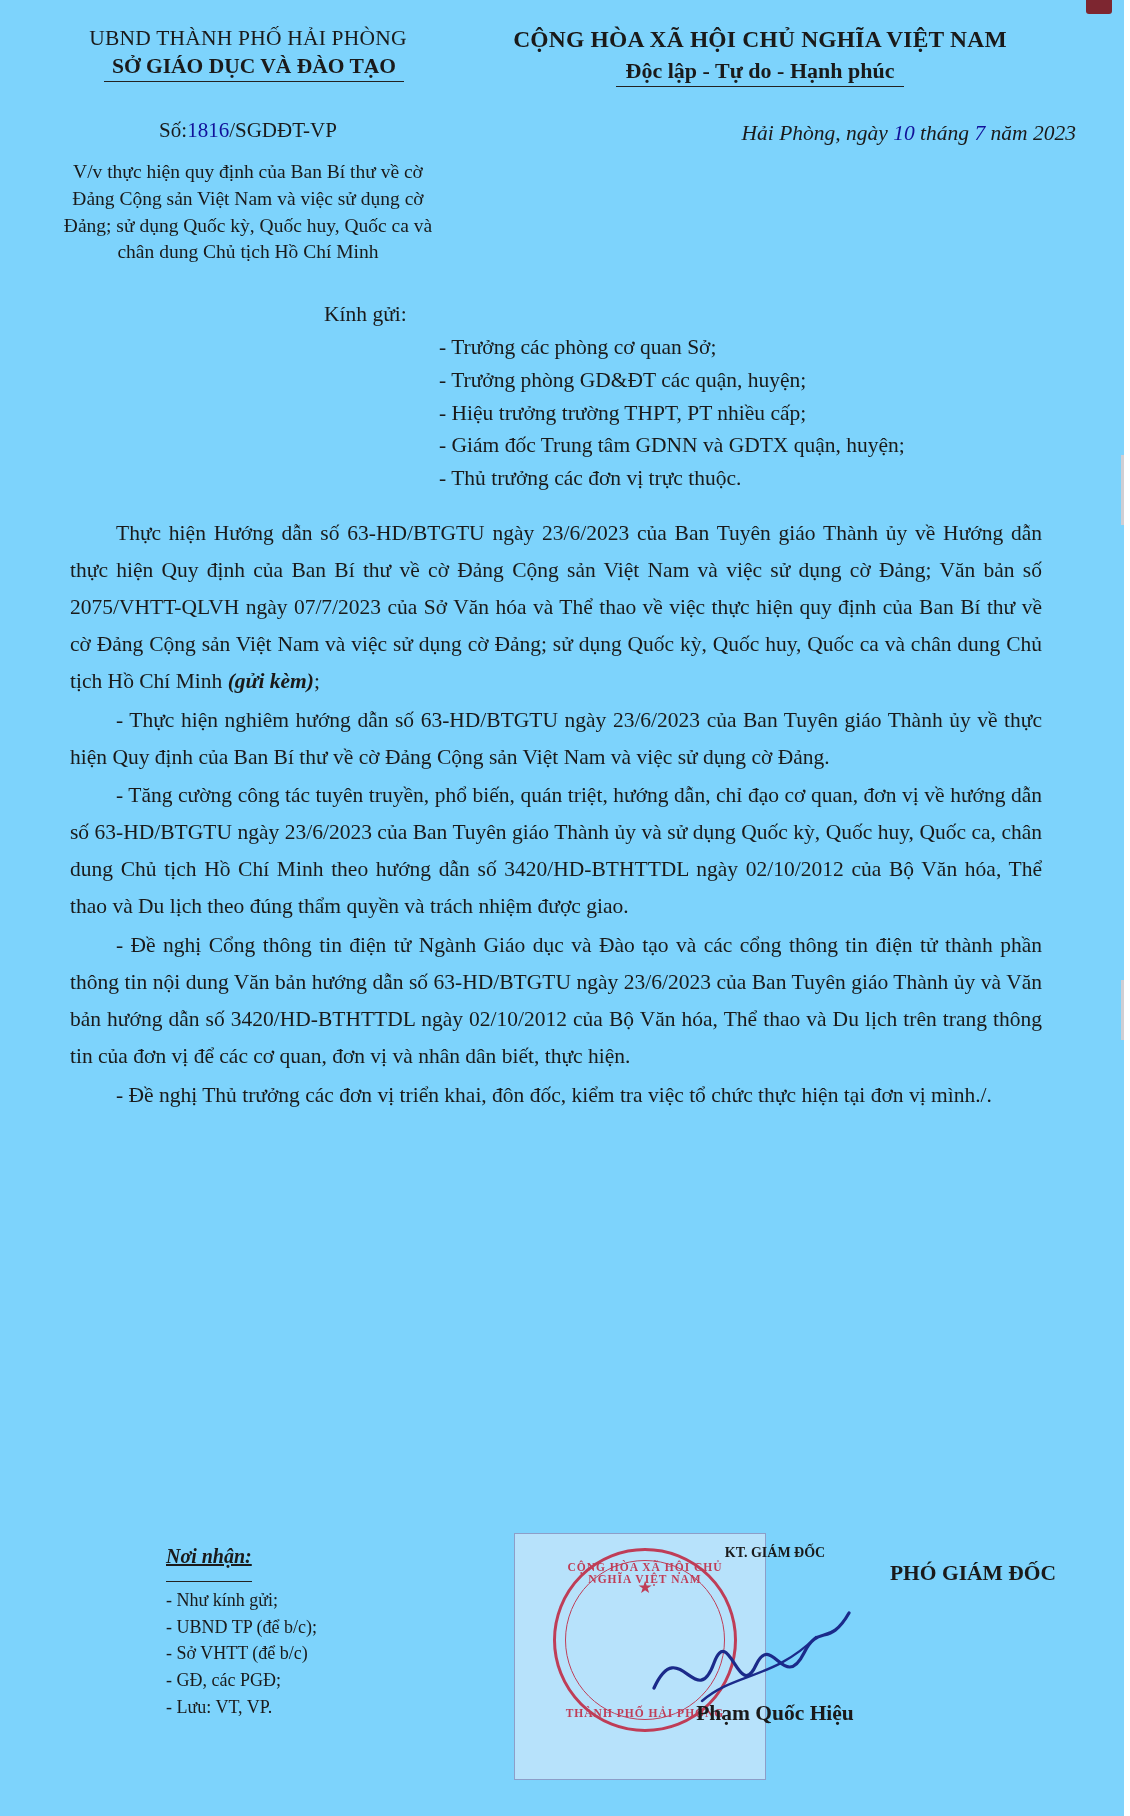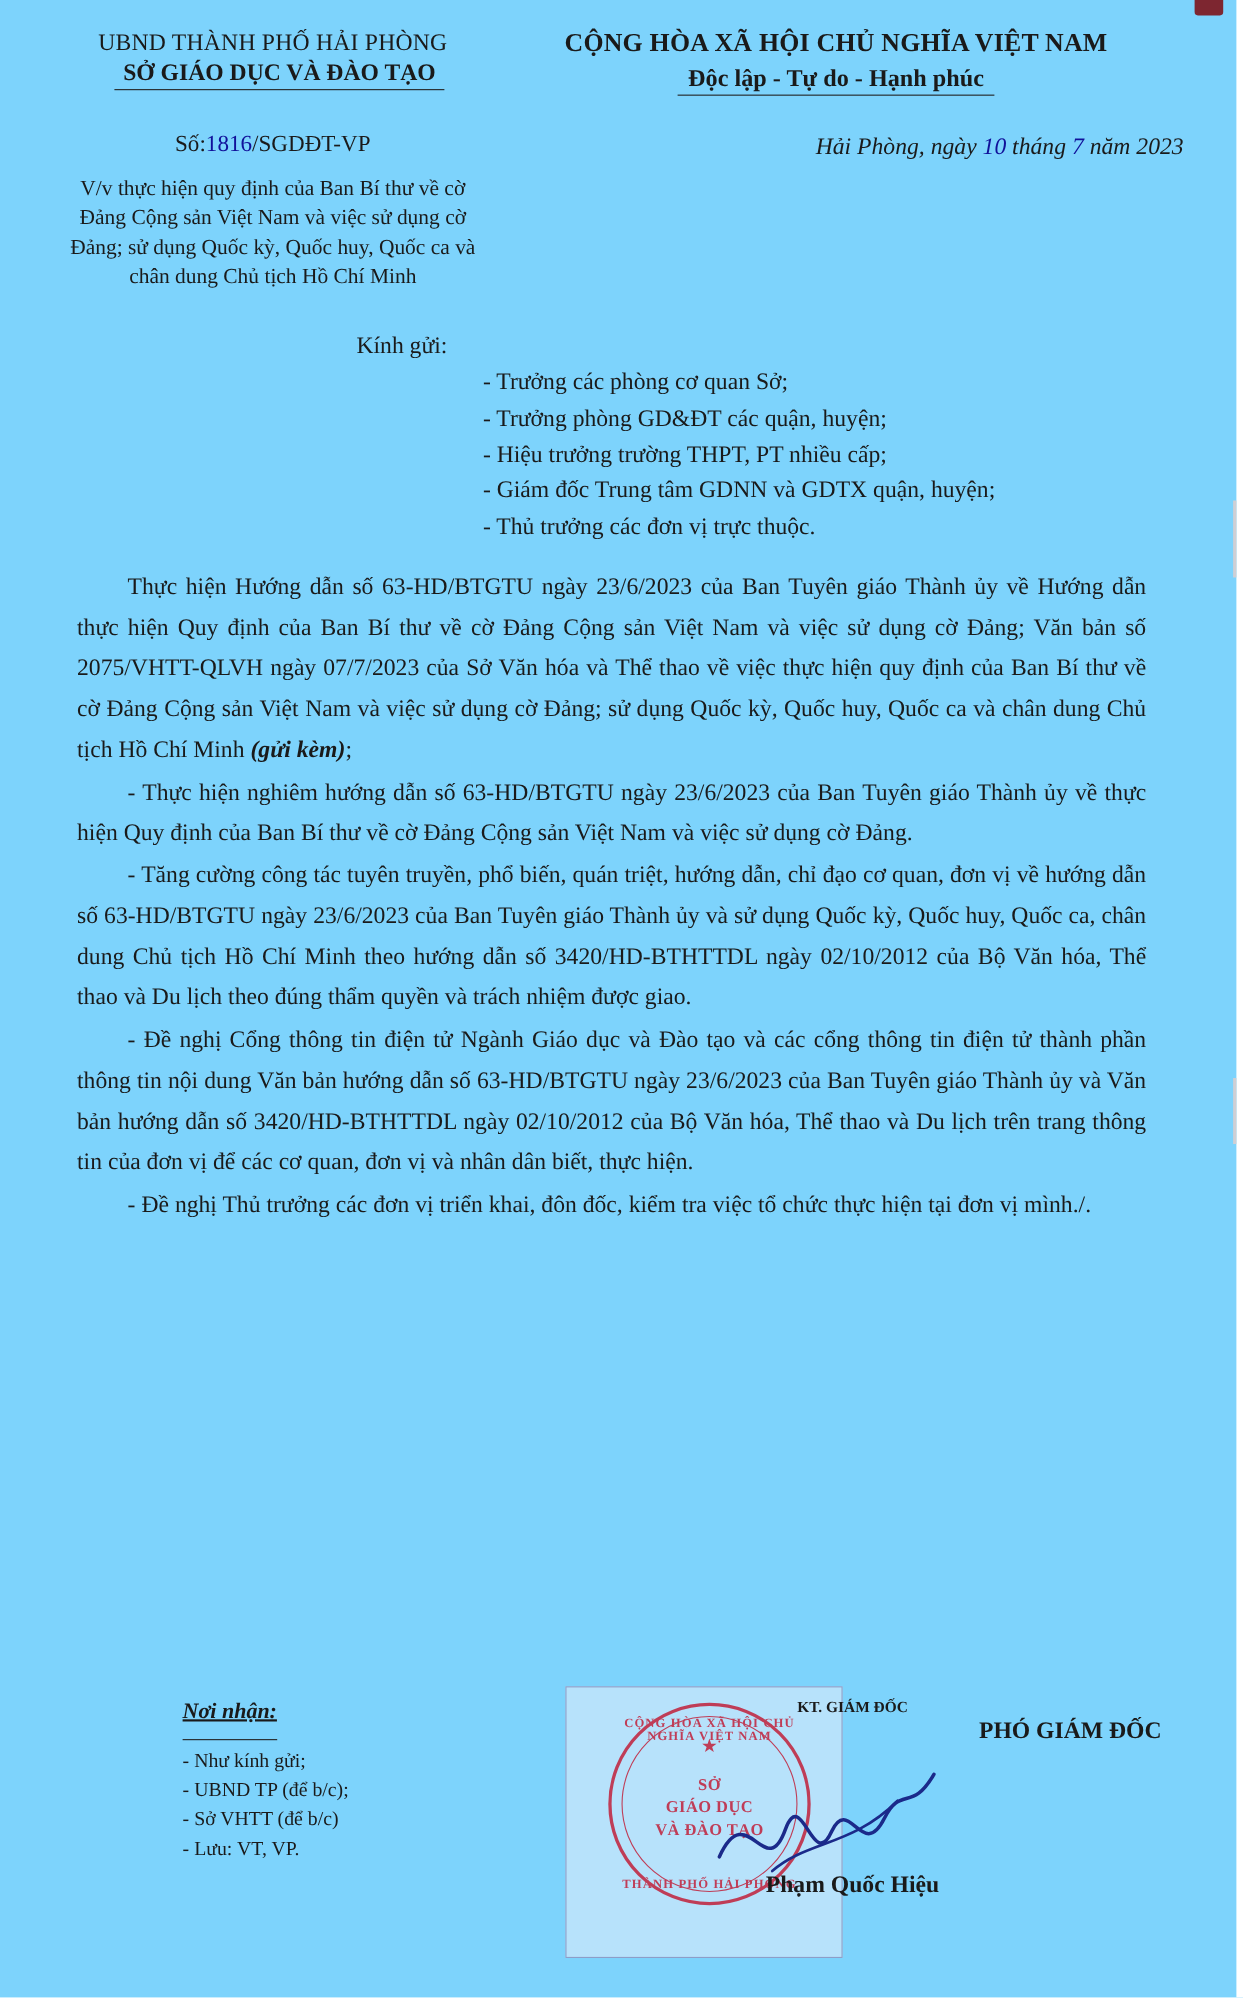--- a/index.html
+++ b/index.html
@@ -349,35 +349,31 @@
   </div>
 
   <div class="footer">
 
     <div class="recv">
       <div class="recv-title">Nơi nhận:</div>
       <ul>
         <li>- Như kính gửi;</li>
         <li>- UBND TP (để b/c);</li>
         <li>- Sở VHTT (để b/c)</li>
+        <li>- GĐ, các PGĐ;</li>
         <li>- Lưu: VT, VP.</li>
       </ul>
     </div>
 
     <div class="sign">
 
       <div class="stamp-box">
         <div class="stamp">
           <div class="stamp-arc-top">CỘNG HÒA XÃ HỘI CHỦ NGHĨA VIỆT NAM</div>
           <div class="stamp-star">★</div>
-          <div class="stamp-center">
-            <div>SỞ</div>
-            <div>GIÁO DỤC</div>
-            <div>VÀ ĐÀO TẠO</div>
-          </div>
           <div class="stamp-arc-bot">THÀNH PHỐ HẢI PHÒNG</div>
         </div>
       </div>
 
       <svg class="signature-svg" width="230" height="150" viewBox="0 0 230 150">
         <path d="M10 95 C 35 40, 52 120, 70 70 C 85 30, 95 110, 112 72 C 128 38, 140 100, 160 60 C 175 30, 185 55, 205 20" fill="none" stroke="#1b2a8a" stroke-width="3.2" stroke-linecap="round"></path>
         <path d="M58 108 C 90 80, 130 86, 172 44" fill="none" stroke="#1b2a8a" stroke-width="2.4" stroke-linecap="round"></path>
       </svg>
 
       <div class="sign-l1">KT. GIÁM ĐỐC</div>

